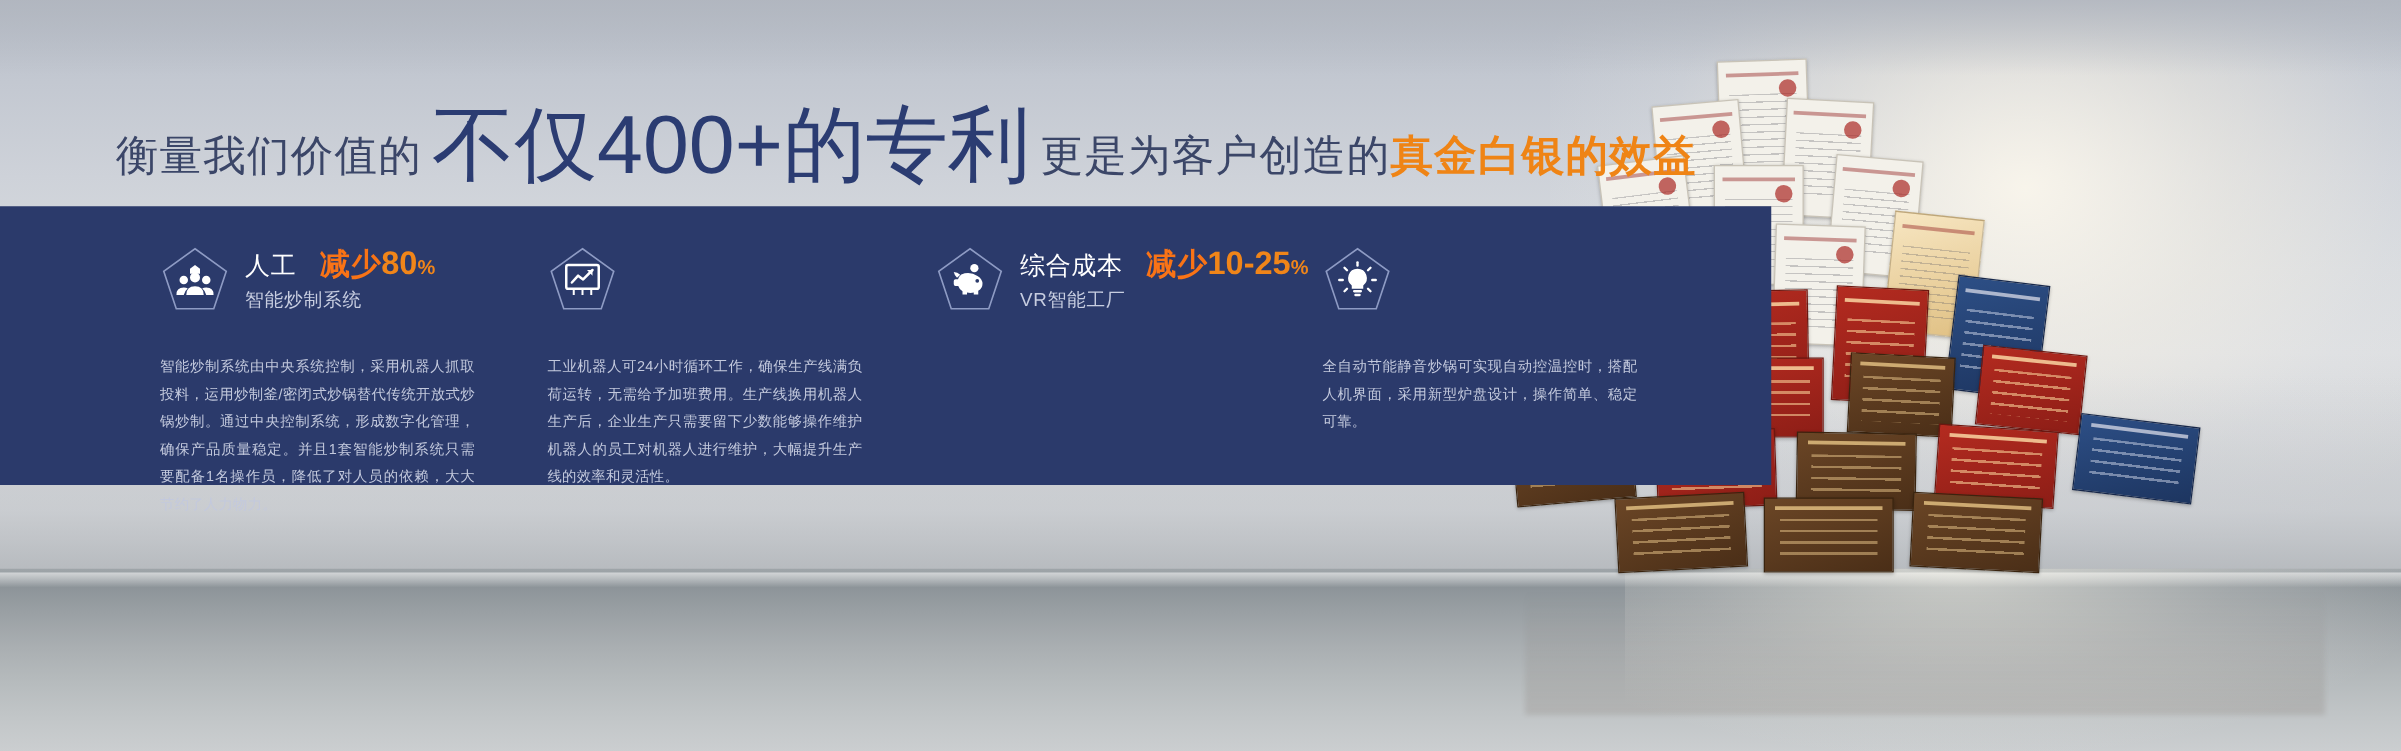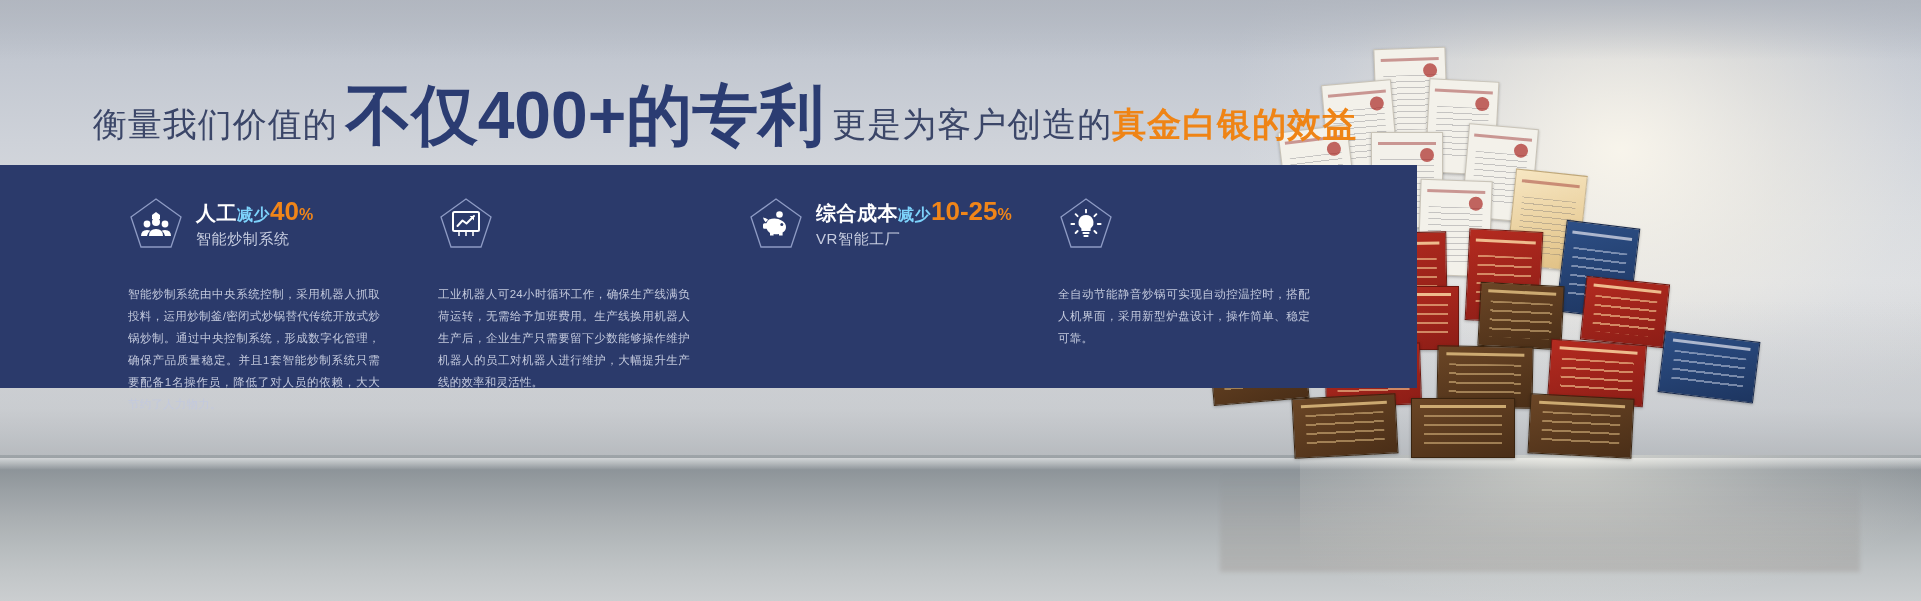--- a/index.html
+++ b/index.html
@@ -51,21 +51,21 @@
   #headline {
     position:absolute; left:0; top:82px; width:1450px; height:76px;
     display:flex; align-items:baseline; justify-content:center;
     white-space:nowrap; line-height:1;
   }
   .hl-plain {
     font-size:34px; color:#3b4668; letter-spacing:1px;
     font-weight:400; position:relative; top:-2px;
   }
   .hl-strong {
-    font-size:66px; font-weight:bold; color:#2b3c72;
+    font-size:66px; font-weight:normal; color:#2b3c72;
     letter-spacing:0px; padding:0 8px;
   }
   .hl-orange {
     font-size:34px; font-weight:bold; color:#ef8415; letter-spacing:1px;
     position:relative; top:-2px;
   }
 
   
   #panel {
     position:absolute; left:0; top:165px; width:1417px; height:223px;
@@ -80,22 +80,22 @@
 
   .hexicon {
     width:56px; height:56px; flex:0 0 56px; position:relative;
     display:flex; align-items:center; justify-content:center; margin-right:12px;
   }
   .hexicon svg { position:absolute; left:0; top:0; }
   .hexicon .glyph { position:relative; z-index:2; }
 
   .feature-text { position:relative; top:-1px; }
   .feature-title { white-space:nowrap; line-height:1.1; margin-bottom:5px; }
-  .ft-label { font-size:20px; font-weight:bold; color:#ffffff; letter-spacing:.5px;margin-top:24px; }
-  .ft-hl    { font-size:16px; font-weight:bold; color:#7dd3fc; letter-spacing:.5px; }
+  .ft-label { font-size:20px; font-weight:normal; color:#ffffff; letter-spacing:.5px;margin-top:24px; }
+  .ft-hl    { font-size:24px; font-weight:bold; color:#f97316; letter-spacing:.5px;margin-left:19px; }
   .ft-num   { font-size:26px; font-weight:bold; color:#f08519; letter-spacing:0; }
   .ft-pct   { font-size:16px; font-weight:bold; color:#f08519; }
   .feature-sub {
     font-size:15px; color:#c7cde0; letter-spacing:.6px; white-space:nowrap;
   }
   .feature-body {
     position:absolute; top:118px; left:0; width:252px;
     font-size:11.5px; line-height:1.92; color:#c3c9dd;
     text-align:justify; letter-spacing:.2px;
   }
@@ -236,21 +236,21 @@
             <circle cx="15" cy="11" r="4" fill="#fff"></circle>
             <circle cx="6" cy="13" r="3.4" fill="#fff"></circle>
             <circle cx="24" cy="13" r="3.4" fill="#fff"></circle>
             <path d="M8 25 q0-7 7-7 t7 7 z" fill="#fff"></path>
             <path d="M0 25 q0-6 6-6 q2 0 3.2 .8 q-2.6 2-3.2 5.2 z" fill="#fff"></path>
             <path d="M30 25 q0-6 -6-6 q-2 0-3.2 .8 q2.6 2 3.2 5.2 z" fill="#fff"></path>
           </svg>
         </div>
         <div class="feature-text">
           <div class="feature-title">
-            <span class="ft-label">人工</span><span class="ft-hl">减少</span><span class="ft-num">40</span><span class="ft-pct">%</span>
+            <span class="ft-label">人工</span><span class="ft-hl">减少</span><span class="ft-num">80</span><span class="ft-pct">%</span>
           </div>
           <div class="feature-sub">智能炒制系统</div>
         </div>
       </div>
       <div class="feature-body">智能炒制系统由中央系统控制，采用机器人抓取投料，运用炒制釜/密闭式炒锅替代传统开放式炒锅炒制。通过中央控制系统，形成数字化管理，确保产品质量稳定。并且1套智能炒制系统只需要配备1名操作员，降低了对人员的依赖，大大节约了人力物力。</div>
     </div>
 
     <div class="feature">
       <div class="feature-head">
         <div class="hexicon">

